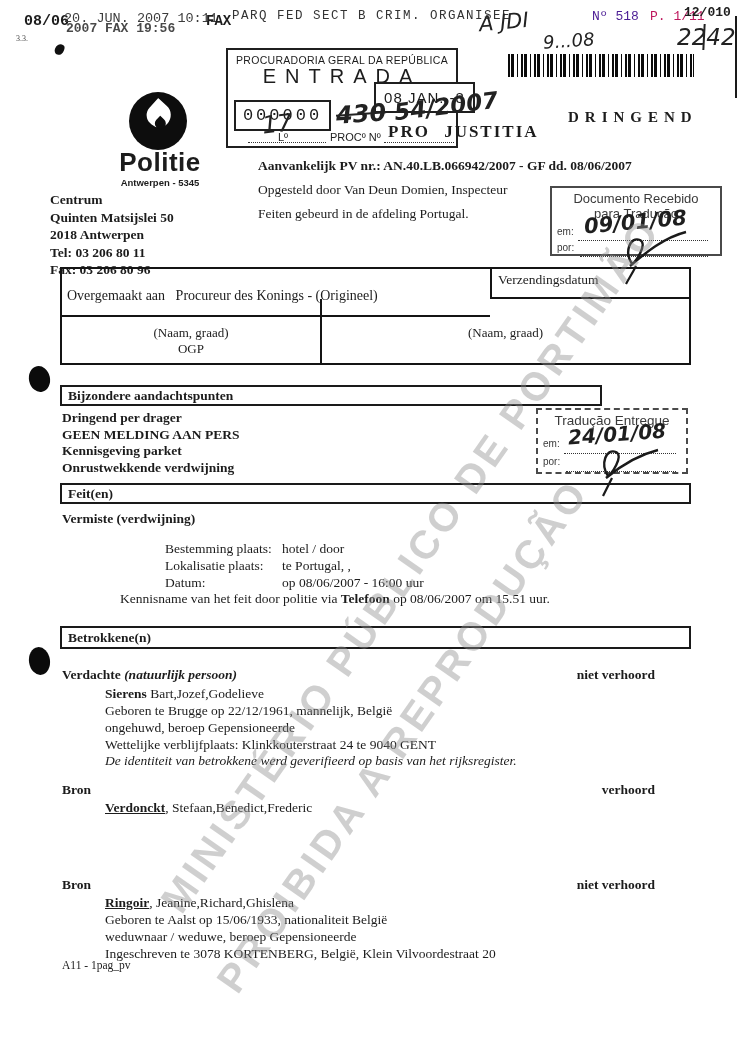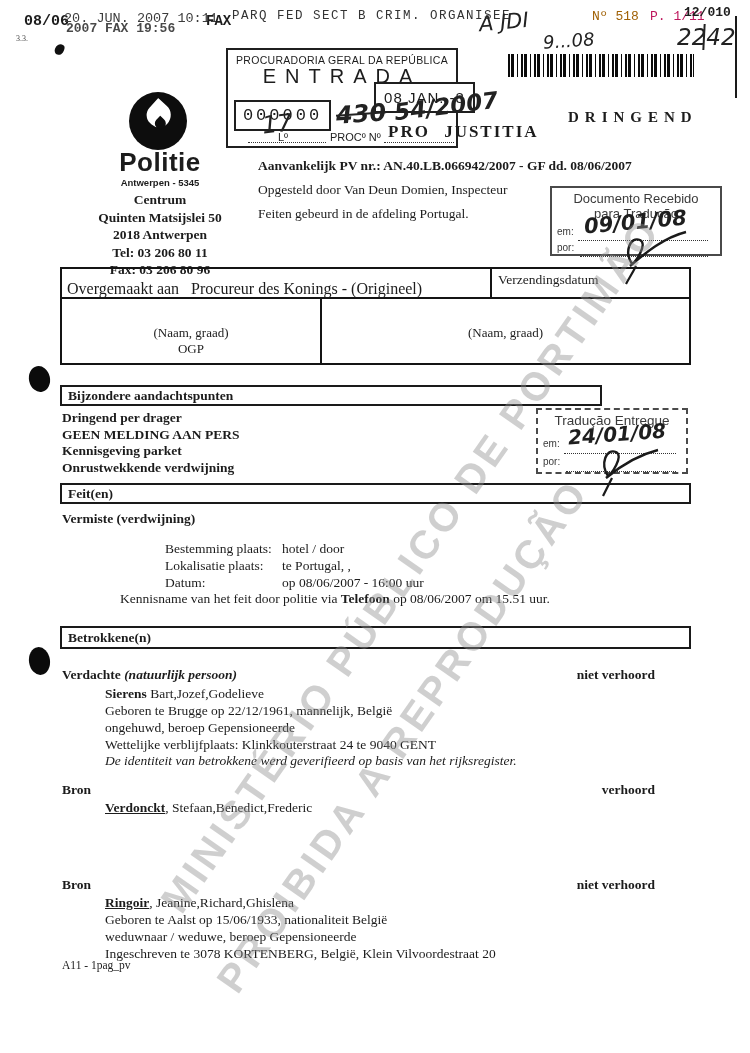--- a/index.html
+++ b/index.html
@@ -27,21 +27,21 @@
 </head>
 <body>
 
 <div class="page">
 
   <div class="abs mono b" style="left:24px;top:13px;font-size:15px;">08/06</div>
   <div class="abs mono b" style="left:66px;top:21px;font-size:13px;color:#2a2a2a;opacity:.85;">2007 FAX 19:56</div>
   <div class="abs mono" style="left:64px;top:11px;font-size:13.5px;color:#3c3c3c;">20. JUN. 2007 10:11</div>
   <div class="abs mono b" style="left:206px;top:13px;font-size:14px;">FAX</div>
   <div class="abs mono" style="left:232px;top:9px;font-size:12.5px;letter-spacing:1.5px;color:#333;">PARQ FED SECT B CRIM. ORGANISEE</div>
-  <div class="abs mono" style="left:592px;top:9px;font-size:13px;color:#a16207;">Nº 518</div>
+  <div class="abs mono" style="left:592px;top:9px;font-size:13px;color:#4c1d95;">Nº 518</div>
   <div class="abs mono" style="left:650px;top:9px;font-size:13px;color:#be185d;">P. 1/11</div>
   <div class="abs mono b" style="left:684px;top:5px;font-size:13px;">12/010</div>
   <div class="abs hw" style="left:479px;top:10px;font-size:21px;transform:rotate(-5deg);">A JDI</div>
   <div class="abs hw" style="left:543px;top:30px;font-size:18px;transform:rotate(-4deg);">9...08</div>
   <div class="abs hw" style="left:677px;top:24px;font-size:23px;">2242</div>
   <div class="abs" style="left:16px;top:34px;font-size:8px;color:#444;">3.3.</div>
   <div class="abs" style="left:55px;top:44px;width:9px;height:11px;background:#111;border-radius:60% 40% 55% 45%;transform:rotate(20deg);"></div>
   <div class="abs" style="left:735px;top:16px;width:2px;height:82px;background:#1a1a1a;"></div>
   <div class="abs" style="left:703px;top:24px;width:1.5px;height:26px;background:#222;transform:rotate(3deg);"></div>
 
@@ -64,21 +64,21 @@
 
   <div class="abs serif b" style="left:388px;top:122px;font-size:17px;letter-spacing:2px;word-spacing:8px;">PRO JUSTITIA</div>
   <div class="abs serif b" style="left:568px;top:109px;font-size:15px;letter-spacing:6px;">DRINGEND</div>
 
   <div class="abs" style="left:129px;top:92px;width:58px;height:58px;background:#0d0d0d;border-radius:50%;">
     <div style="position:absolute;left:18px;top:11px;width:24px;height:24px;background:#fff;border-radius:58% 50% 50% 2% / 55% 50% 50% 2%;transform:rotate(132deg);"></div>
     <div style="position:absolute;left:26px;top:26px;width:11px;height:11px;background:#0d0d0d;border-radius:58% 50% 50% 2%;transform:rotate(132deg);"></div>
   </div>
   <div class="abs sans b" style="left:95px;top:147px;width:130px;text-align:center;font-size:26px;letter-spacing:.5px;">Politie</div>
   <div class="abs sans b" style="left:95px;top:177px;width:130px;text-align:center;font-size:9.5px;">Antwerpen - 5345</div>
-  <div class="abs serif b" style="left:50px;top:191px;width:220px;text-align:center;font-size:13.5px;line-height:17.5px;">
+  <div class="abs serif b" style="left:50px;top:191px;width:220px;font-size:13.5px;line-height:17.5px;">
     <div>Centrum</div>
     <div>Quinten Matsijslei 50</div>
     <div>2018 Antwerpen</div>
     <div>Tel: 03 206 80 11</div>
     <div>Fax: 03 206 80 96</div>
   </div>
 
   <div class="abs serif b" style="left:258px;top:158px;font-size:13.5px;">Aanvankelijk PV nr.: AN.40.LB.066942/2007 - GF dd. 08/06/2007</div>
   <div class="abs serif" style="left:258px;top:182px;font-size:13.5px;">Opgesteld door  Van Deun Domien, Inspecteur</div>
   <div class="abs serif" style="left:258px;top:206px;font-size:13.5px;">Feiten gebeurd in de afdeling Portugal.</div>
@@ -91,21 +91,21 @@
     <div class="hw b" style="position:absolute;left:32px;top:22px;font-size:21px;transform:rotate(-5deg);color:#1e1e1e;">09/01/08</div>
     <div style="position:absolute;left:5px;top:54px;font-size:10px;" class="sans">por:</div>
     <div class="dotlead" style="position:absolute;left:28px;top:57px;width:128px;"></div>
     <svg class="sig" style="position:absolute;left:50px;top:34px;" width="90" height="45">
       <path d="M30,42 C22,30 28,14 38,18 C46,22 34,40 28,44 C40,34 60,16 84,10" stroke="#1a1a1a" stroke-width="2.4" fill="none"></path>
       <path d="M34,44 C30,52 26,58 24,62" stroke="#1a1a1a" stroke-width="2.2" fill="none"></path>
     </svg>
   </div>
 
   <div class="abs" style="left:60px;top:267px;width:631px;height:98px;border:2px solid #141414;box-sizing:border-box;">
-    <div class="tcell" style="left:0;top:0;width:428px;height:30px;border-bottom:2px solid #141414;padding:11px 0 0 5px;font-size:16px;">
+    <div class="tcell" style="left:0;top:0;width:428px;height:48px;border-bottom:2px solid #141414;padding:19px 0 0 5px;font-size:14px;">
       <span>Overgemaakt aan</span>&nbsp;&nbsp;
       <span>Procureur des Konings  - (Origineel)</span>
     </div>
     <div class="tcell" style="left:428px;top:0;width:199px;height:30px;border-left:2px solid #141414;border-bottom:2px solid #141414;padding:3px 0 0 6px;font-size:13.5px;">Verzendingsdatum</div>
     <div class="tcell" style="left:0;top:30px;width:258px;height:64px;text-align:center;font-size:13px;padding-top:26px;">
       <div>(Naam, graad)</div>
       <div>OGP</div>
     </div>
     <div class="tcell" style="left:258px;top:30px;width:369px;height:64px;border-left:2px solid #141414;text-align:center;font-size:13px;padding-top:26px;">
       <div>(Naam, graad)</div>

